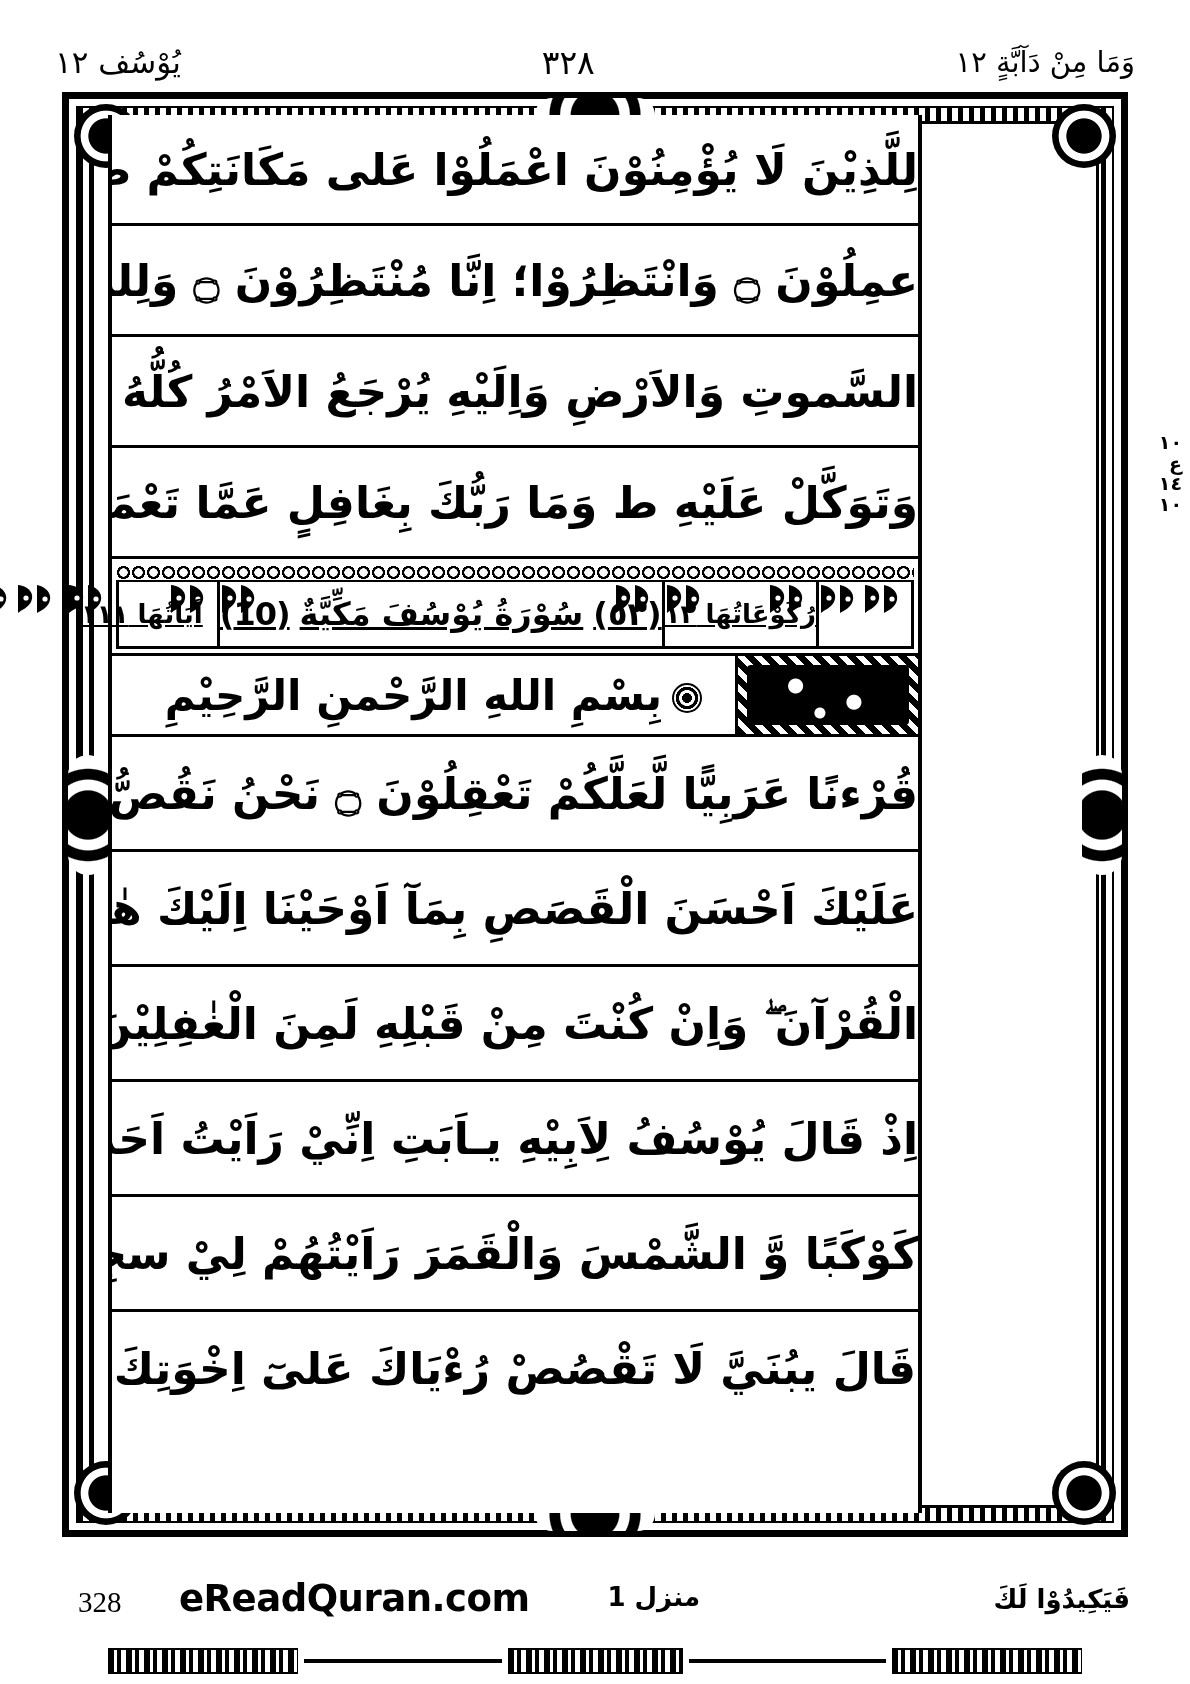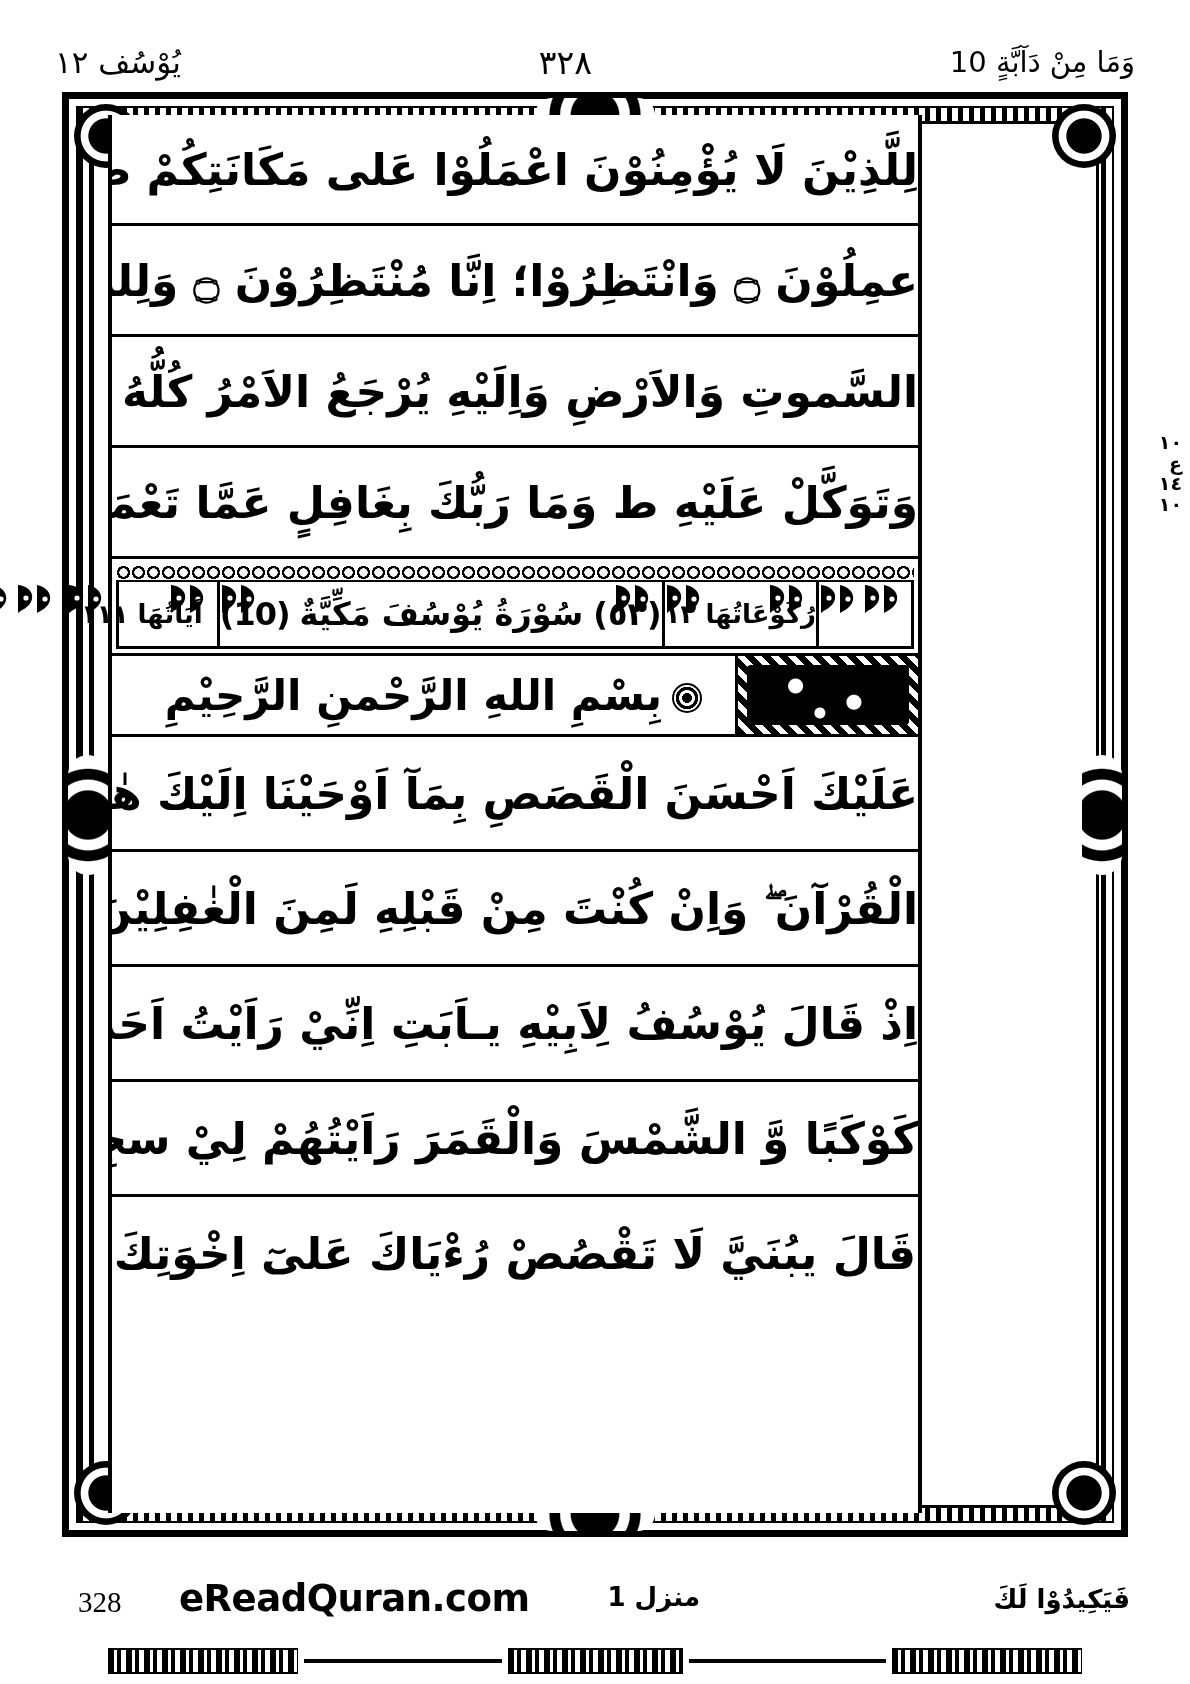--- a/index.html
+++ b/index.html
@@ -157,20 +157,21 @@
     position: relative;
   }
   .sb-cell:last-child { border-left: none; }
   .sb-cell .lbl {
     font-family: "DejaVu Sans", sans-serif;
     font-weight: 700;
     font-size: 26px;
     white-space: nowrap;
     z-index: 2;
     letter-spacing: -1px;
+    text-decoration: underline;
   }
   .sb-num   { flex: 0 0 92px; }
   .sb-ayat  { flex: 0 0 150px; }
   .sb-main  { flex: 1 1 auto; }
   .sb-main .lbl { font-size: 32px; }
   .sb-ruku  { flex: 0 0 150px; }
   .sb-end   { flex: 0 0 92px; }
   
   .flourish {
     position: absolute;
@@ -293,21 +294,21 @@
   .ft-catch  { right: 0;    top: 8px;  font-size: 26px; }
   .ft-manzil { right: 430px;top: 6px;  font-size: 26px; }
   .ft-brand  { left: 119px; top: 2px;  font-size: 37px; font-weight: 700; letter-spacing: -0.5px; }
   .ft-pageno { left: 18px;  top: 10px; font-size: 29px; font-weight: 500;
                font-family: "Liberation Serif", serif; }
 </style>
 </head>
 <body>
 
 <div class="page-header">
-  <div class="hdr-text hdr-juz">وَمَا مِنْ دَآبَّةٍ 10</div>
+  <div class="hdr-text hdr-juz">وَمَا مِنْ دَآبَّةٍ ١٢</div>
   <div class="hdr-text hdr-page">٣٢٨</div>
   <div class="hdr-text hdr-surah">يُوْسُف ١٢</div>
 </div>
 
 <div class="frame-outer">
   <div class="frame-band">
     <span class="orn c-tl"></span>
     <span class="orn c-tr"></span>
     <span class="orn c-bl"></span>
     <span class="orn c-br"></span>
@@ -417,20 +418,23 @@
               <circle cx="28" cy="15" r="2.6" fill="#fff"></circle>
             </svg></span>
         </div>
       </div>
     </div>
     <div class="bismillah-band">
       <div class="bism-orn"></div>
       <div class="bism-text"><span class="rosette"></span><span>بِسْمِ اللهِ الرَّحْمنِ الرَّحِيْمِ</span></div>
     </div>
     <div class="ayah-line" style="height: 112px;">
+      <div class="txt">قُرْءنًا عَرَبِيًّا لَّعَلَّكُمْ تَعْقِلُوْنَ ۝ نَحْنُ نَقُصُّ</div>
+    </div>
+    <div class="ayah-line" style="height: 112px;">
       <div class="txt">عَلَيْكَ اَحْسَنَ الْقَصَصِ بِمَآ اَوْحَيْنَا اِلَيْكَ هٰذَا</div>
     </div>
     <div class="ayah-line" style="height: 112px;">
       <div class="txt">الْقُرْآنَ ۖ وَاِنْ كُنْتَ مِنْ قَبْلِهِ لَمِنَ الْغٰفِلِيْنَ ۝</div>
     </div>
     <div class="ayah-line" style="height: 112px;">
       <div class="txt">اِذْ قَالَ يُوْسُفُ لِاَبِيْهِ يـاَبَتِ اِنِّيْ رَاَيْتُ اَحَدَ عَشَرَ</div>
     </div>
     <div class="ayah-line" style="height: 112px;">
       <div class="txt">كَوْكَبًا وَّ الشَّمْسَ وَالْقَمَرَ رَاَيْتُهُمْ لِيْ سجِدِيْنَ ۝</div>

